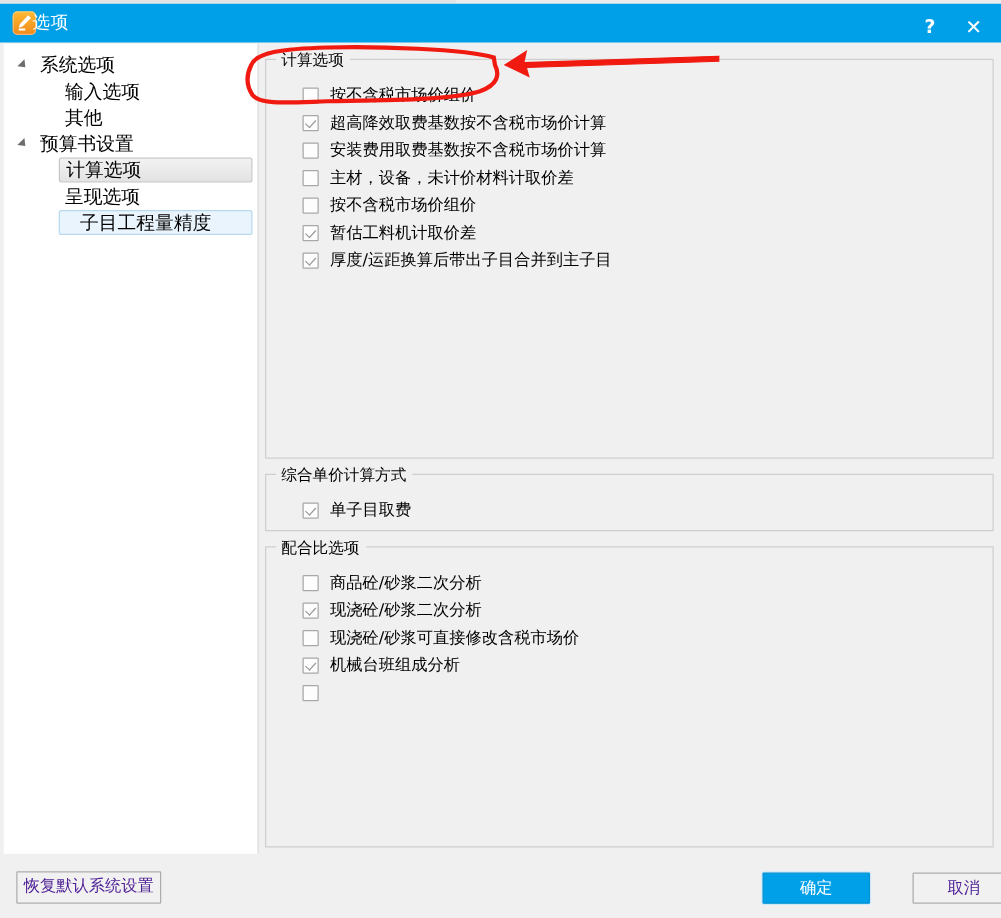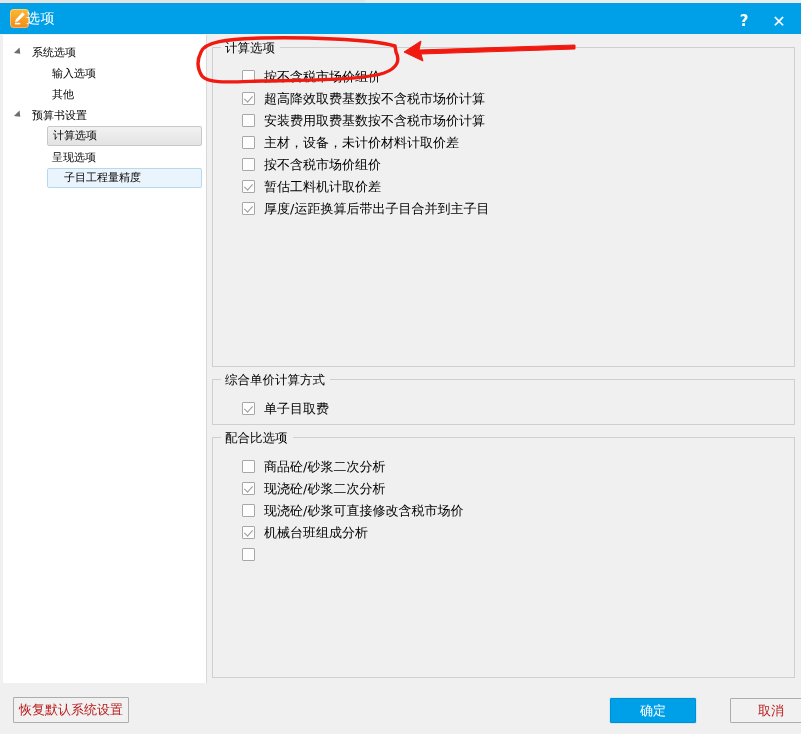--- a/index.html
+++ b/index.html
@@ -69,21 +69,21 @@
     width: 204px; height: 648px;
     background: #ffffff;
     border-right: 1px solid #d8d8d8;
     overflow: hidden;
   }
   .tree { padding-top: 7px; }
   .tree-node {
     position: relative;
     height: 21px;
     line-height: 21px;
-    font-size: 11px;
+    font-size: 15px;
     color: #000000;
     white-space: nowrap;
     cursor: default;
   }
   .tree-node .arrow {
     position: absolute; left: 13px; top: 6px;
     width: 0; height: 0;
     border-left: 5px solid #6d6d6d;
     border-top: 4px solid transparent;
     border-bottom: 4px solid transparent;
@@ -172,21 +172,21 @@
     position: absolute;
     font-size: 13px;
     text-align: center;
     cursor: pointer;
     user-select: none;
     border-radius: 1px;
   }
   .btn-default {
     background: #f1f1f1;
     border: 1px solid #adadad;
-    color: #b91c1c;
+    color: #4c1d95;
   }
   .btn-primary {
     background: #00a0e9;
     border: 1px solid #0091d4;
     color: #ffffff;
     box-shadow: 0 0 0 1px #cfe9f7;
   }
   #btn-restore { left: 13px;  top: 697px; width: 116px; height: 26px; line-height: 24px; }
   #btn-ok      { left: 610px; top: 698px; width: 86px;  height: 25px; line-height: 23px; }
   #btn-cancel  { left: 730px; top: 698px; width: 82px;  height: 25px; line-height: 23px; }

